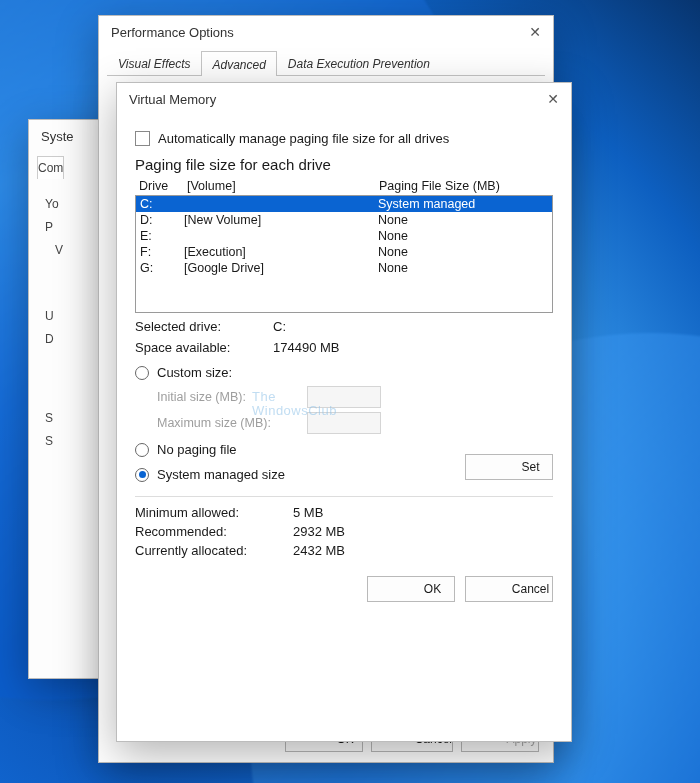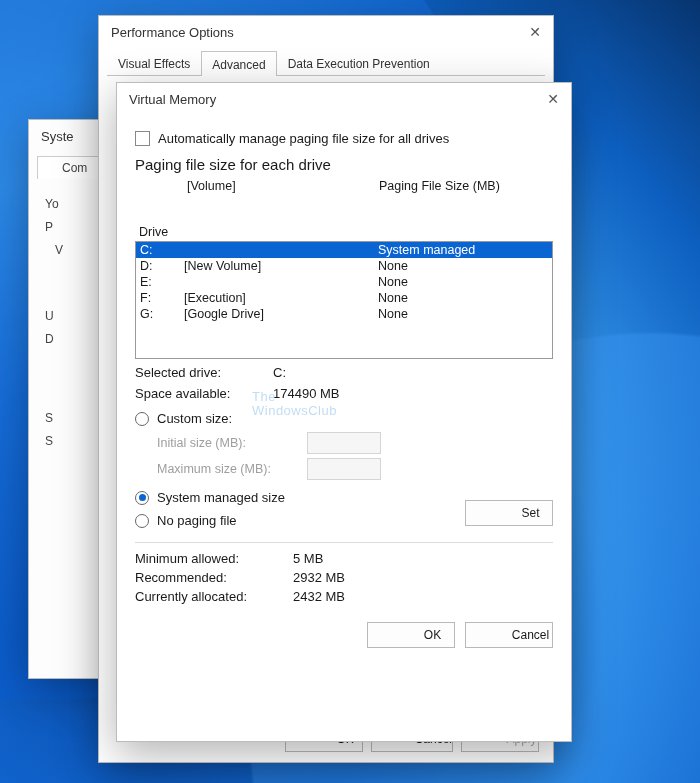--- a/index.html
+++ b/index.html
@@ -35,31 +35,31 @@
     color:#333;
   }
   .titlebar .title { flex:1; padding-left:4px; }
   .close-btn {
     width:20px;height:20px;display:flex;align-items:center;justify-content:center;
     color:#555; font-size:14px; cursor:default;
   }
   
   .dlg-sysprop { left:28px; top:119px; width:520px; height:560px; background:#fdfdfd;}
   .dlg-sysprop .tabrow { padding:4px 8px 0; font-size:12px; color:#444;}
-  .dlg-sysprop .tabrow span{ display:inline-block; padding:4px 24px; border:1px solid #ccc; border-bottom:none; background:#fff;}
+  .dlg-sysprop .tabrow span{ display:inline-block; padding:4px 0; border:1px solid #ccc; border-bottom:none; background:#fff;}
   .dlg-sysprop .body { padding:14px 16px; font-size:12px; color:#444; line-height:1.9;}
   
   .dlg-perf { left:98px; top:15px; width:456px; height:748px; background:#fff;}
   .dlg-perf .tabs {
     display:flex; gap:0; padding:0 8px; margin-top:2px;
     font-size:12px;
   }
   .dlg-perf .tab {
     padding:6px 10px 4px; border:1px solid transparent; border-bottom:none;
-    color:#333; cursor:default;
+    color:#333; cursor:default;font-style:italic;
   }
   .dlg-perf .tab.active {
     border-color:#c5c5c5;
     background:#fff;
     position:relative; top:1px;
   }
   .dlg-perf .tabline { height:1px; background:#c5c5c5; margin:0 8px;}
   .dlg-perf .footer {
     position:absolute; bottom:10px; right:14px;
     display:flex; gap:8px;
@@ -79,21 +79,21 @@
   .dlg-vm .content { padding:10px 18px 12px; }
   .chk-row { display:flex; align-items:center; gap:8px; margin:6px 0 10px;}
   .chk {
     width:15px;height:15px;border:1px solid #888;background:#fff;
   }
   .fieldset {
     border:none; padding:0; margin:0;
   }
   .fs-legend { font-size:15px; margin-bottom:4px;}
   .drv-head { display:flex; font-size:12.5px; padding:2px 4px;}
-  .drv-head .c1{width:48px;margin-top:46px;}
+  .drv-head .c1{width:48px;}
   .drv-head .c2{flex:1;}
   .drv-head .c3{width:170px;}
   .drv-list {
     border:1px solid #9a9a9a;
     height:118px;
     font-size:12.5px;
     overflow:hidden;
   }
   .drv-row { display:flex; padding:1px 4px;}
   .drv-row .c1{width:44px;}
@@ -236,29 +236,29 @@
         <div class="row">
           <span class="lbl">Initial size (MB):</span>
           <span class="inp"></span>
         </div>
         <div class="row">
           <span class="lbl">Maximum size (MB):</span>
           <span class="inp"></span>
         </div>
       </div>
 
+      <div class="radio-row" style="margin-top:8px;">
+        <span class="radio"></span>
+        <span>No paging file</span>
+      </div>
+
       <div class="radio-row">
         <span class="radio on"></span>
         <span>System managed size</span>
       </div>
-
-      <div class="radio-row" style="margin-top:8px;">
-        <span class="radio"></span>
-        <span>No paging file</span>
-      </div>
       <div class="setrow">
         <div class="btn" style="min-width:88px">Set</div>
       </div>
     </div>
 
     <div class="hr"></div>
 
     <div class="totals">
       <div class="kv">
           <span class="k">Minimum allowed:</span>

